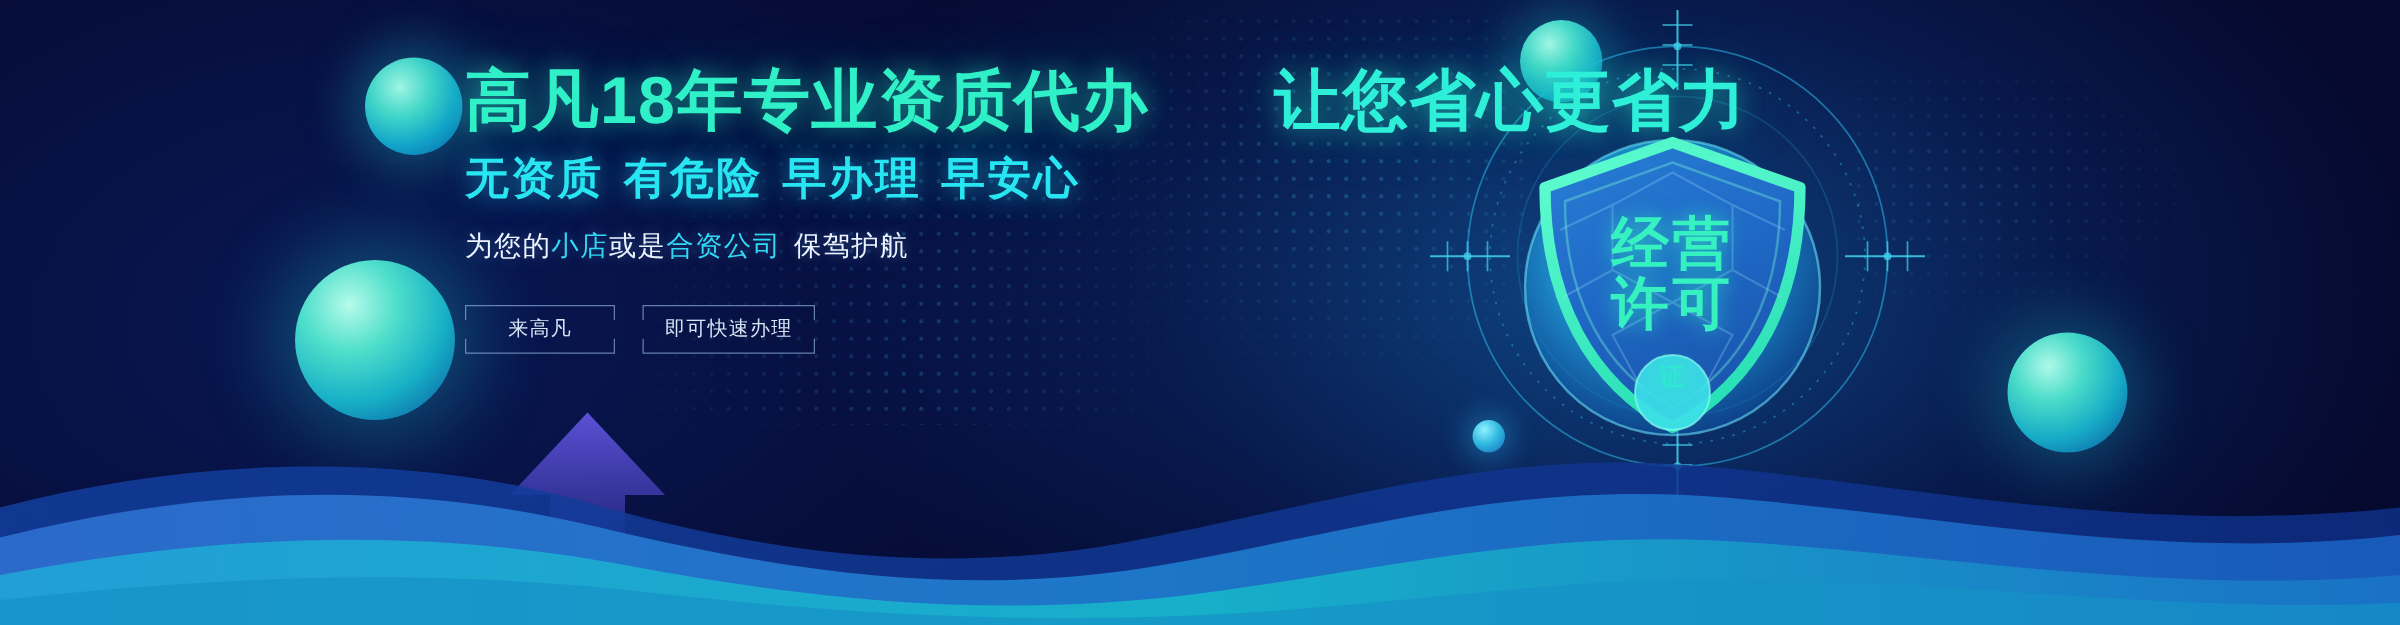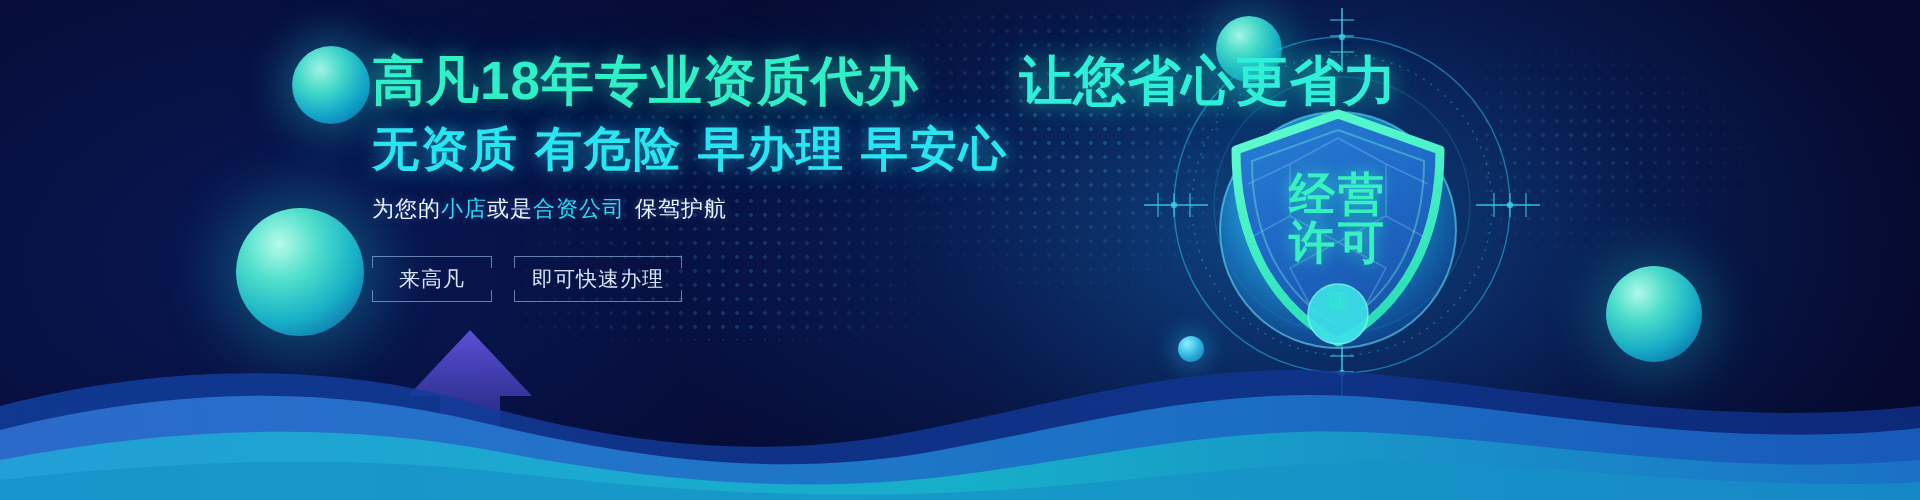--- a/index.html
+++ b/index.html
@@ -76,21 +76,21 @@
     white-space: nowrap;
     color: #2ff0c6;
     text-shadow: 0 0 20px rgba(40,230,190,0.55), 0 0 46px rgba(30,200,190,0.35);
   }
   .headline .h-a { color:#2ff0c6; }
   .headline .h-gap { display:inline-block; width: 22px; }
   .headline .h-b { color:#2ef0d8;margin-left:47px; }
 
   .subhead {
     margin-top: 18px;
-    font-size: 47px;
+    font-size: 35px;
     font-weight: 700;
     line-height: 1.0;
     letter-spacing: 2px;
     white-space: nowrap;
     color: #27e6f2;
     text-shadow: 0 0 18px rgba(40,220,245,0.55), 0 0 44px rgba(30,180,230,0.32);
   }
   .subhead .sp { display:inline-block; width: 16px; }
 
   .tagline {
@@ -103,21 +103,21 @@
     text-shadow: 0 0 10px rgba(120,190,255,0.35);
   }
   .tagline .hl { color: #2fd9f5; }
   .tagline .sp { display:inline-block; width: 10px; }
 
   .tagrow { margin-top: 36px; display: flex; gap: 22px; }
   .tagbox {
     position: relative;
     min-width: 84px;
     padding: 9px 18px;
-    font-size: 21px;
+    font-size: 16px;
     color: #d6e4f5;
     letter-spacing: 1px;
     text-align: center;
     background: transparent;
   }
   .tagbox::before, .tagbox::after {
     content: "";
     position: absolute;
     left: 0; right: 0;
     height: 11px;

